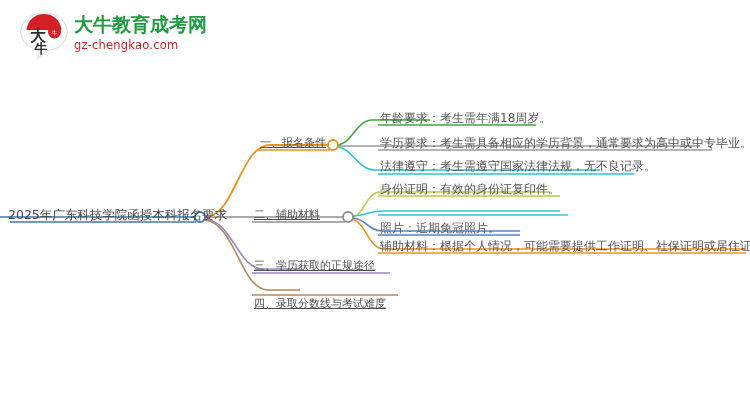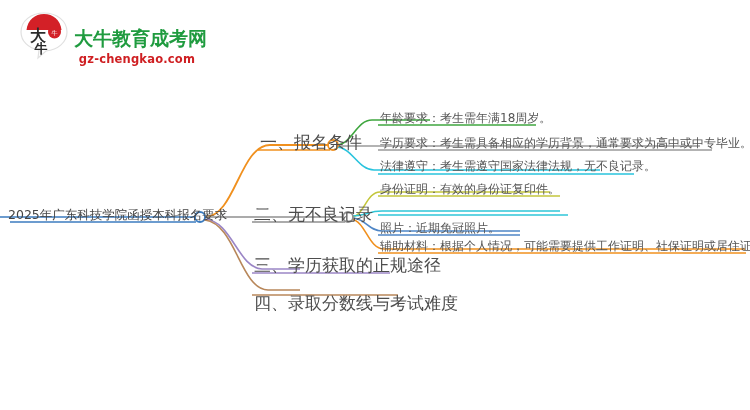--- a/index.html
+++ b/index.html
@@ -29,35 +29,34 @@
   #logo-mark {
     position: absolute;
     left: 0;
     top: 0;
     width: 52px;
     height: 50px;
   }
   #logo-text {
     position: absolute;
     left: 56px;
-    top: 17px;
+    top: 3px;
     width: 126px;
-    text-align: center;
   }
   .logo-cn {
     font-size: 19px;
     font-weight: bold;
     color: #1f9b3f;
     letter-spacing: 0px;
     line-height: 22px;
     white-space: nowrap;
   }
   .logo-en {
     font-size: 11.5px;
-    font-weight: bold;
+    font-weight: normal;
     color: #cf1f22;
     letter-spacing: 0.2px;
     line-height: 15px;
     margin-top: 3px;
     white-space: nowrap;
   }
 
   
   #wires {
     position: absolute;
@@ -74,22 +73,23 @@
     color: #4a4a4a;
     line-height: 15px;
   }
   .node-root {
     font-size: 12.5px;
     color: #444444;
     left: 8px;
     top: 207px;
   }
   .node-l1 {
-    font-size: 17px;
+    font-size: 11px;
     color: #4d4d4d;
+    text-decoration: underline;
   }
   .node-l2 {
     font-size: 12px;
     color: #555555;
   }
 </style>
 </head>
 <body>
 
 <div id="canvas">
@@ -149,21 +149,21 @@
     <line x1="378" y1="174" x2="634" y2="174" stroke="#29c3dd" stroke-width="1.3"></line>
     <line x1="378" y1="196" x2="560" y2="196" stroke="#c3c63c" stroke-width="1.3"></line>
     <line x1="378" y1="215" x2="568" y2="215" stroke="#2fc6d8" stroke-width="1.3"></line>
     <line x1="378" y1="235" x2="520" y2="235" stroke="#4f86c6" stroke-width="1.3"></line>
     <line x1="378" y1="253" x2="746" y2="253" stroke="#f0901e" stroke-width="1.3"></line>
   </svg>
 
   <div class="node node-root">2025年广东科技学院函授本科报名要求</div>
 
   <div class="node node-l1" style="left:260px; top:135px;">一、报名条件</div>
-  <div class="node node-l1" style="left:254px; top:207px;">二、无不良记录</div>
+  <div class="node node-l1" style="left:254px; top:207px;">二、辅助材料</div>
   <div class="node node-l1" style="left:254px; top:258px;">三、学历获取的正规途径</div>
   <div class="node node-l1" style="left:254px; top:296px;">四、录取分数线与考试难度</div>
 
   <div class="node node-l2" style="left:380px; top:111px;">年龄要求：考生需年满18周岁。</div>
   <div class="node node-l2" style="left:380px; top:136px;">学历要求：考生需具备相应的学历背景，通常要求为高中或中专毕业。</div>
   <div class="node node-l2" style="left:380px; top:160px;font-family:Liberation Mono, monospace;">法律遵守：考生需遵守国家法律法规，无不良记录。</div>
 
   <div class="node node-l2" style="left:380px; top:182px;">身份证明：有效的身份证复印件。</div>
   <div class="node node-l2" style="left:380px; top:221px;text-align:center;">照片：近期免冠照片。</div>
   <div class="node node-l2" style="left:380px; top:239px;">辅助材料：根据个人情况，可能需要提供工作证明、社保证明或居住证明等。</div>

